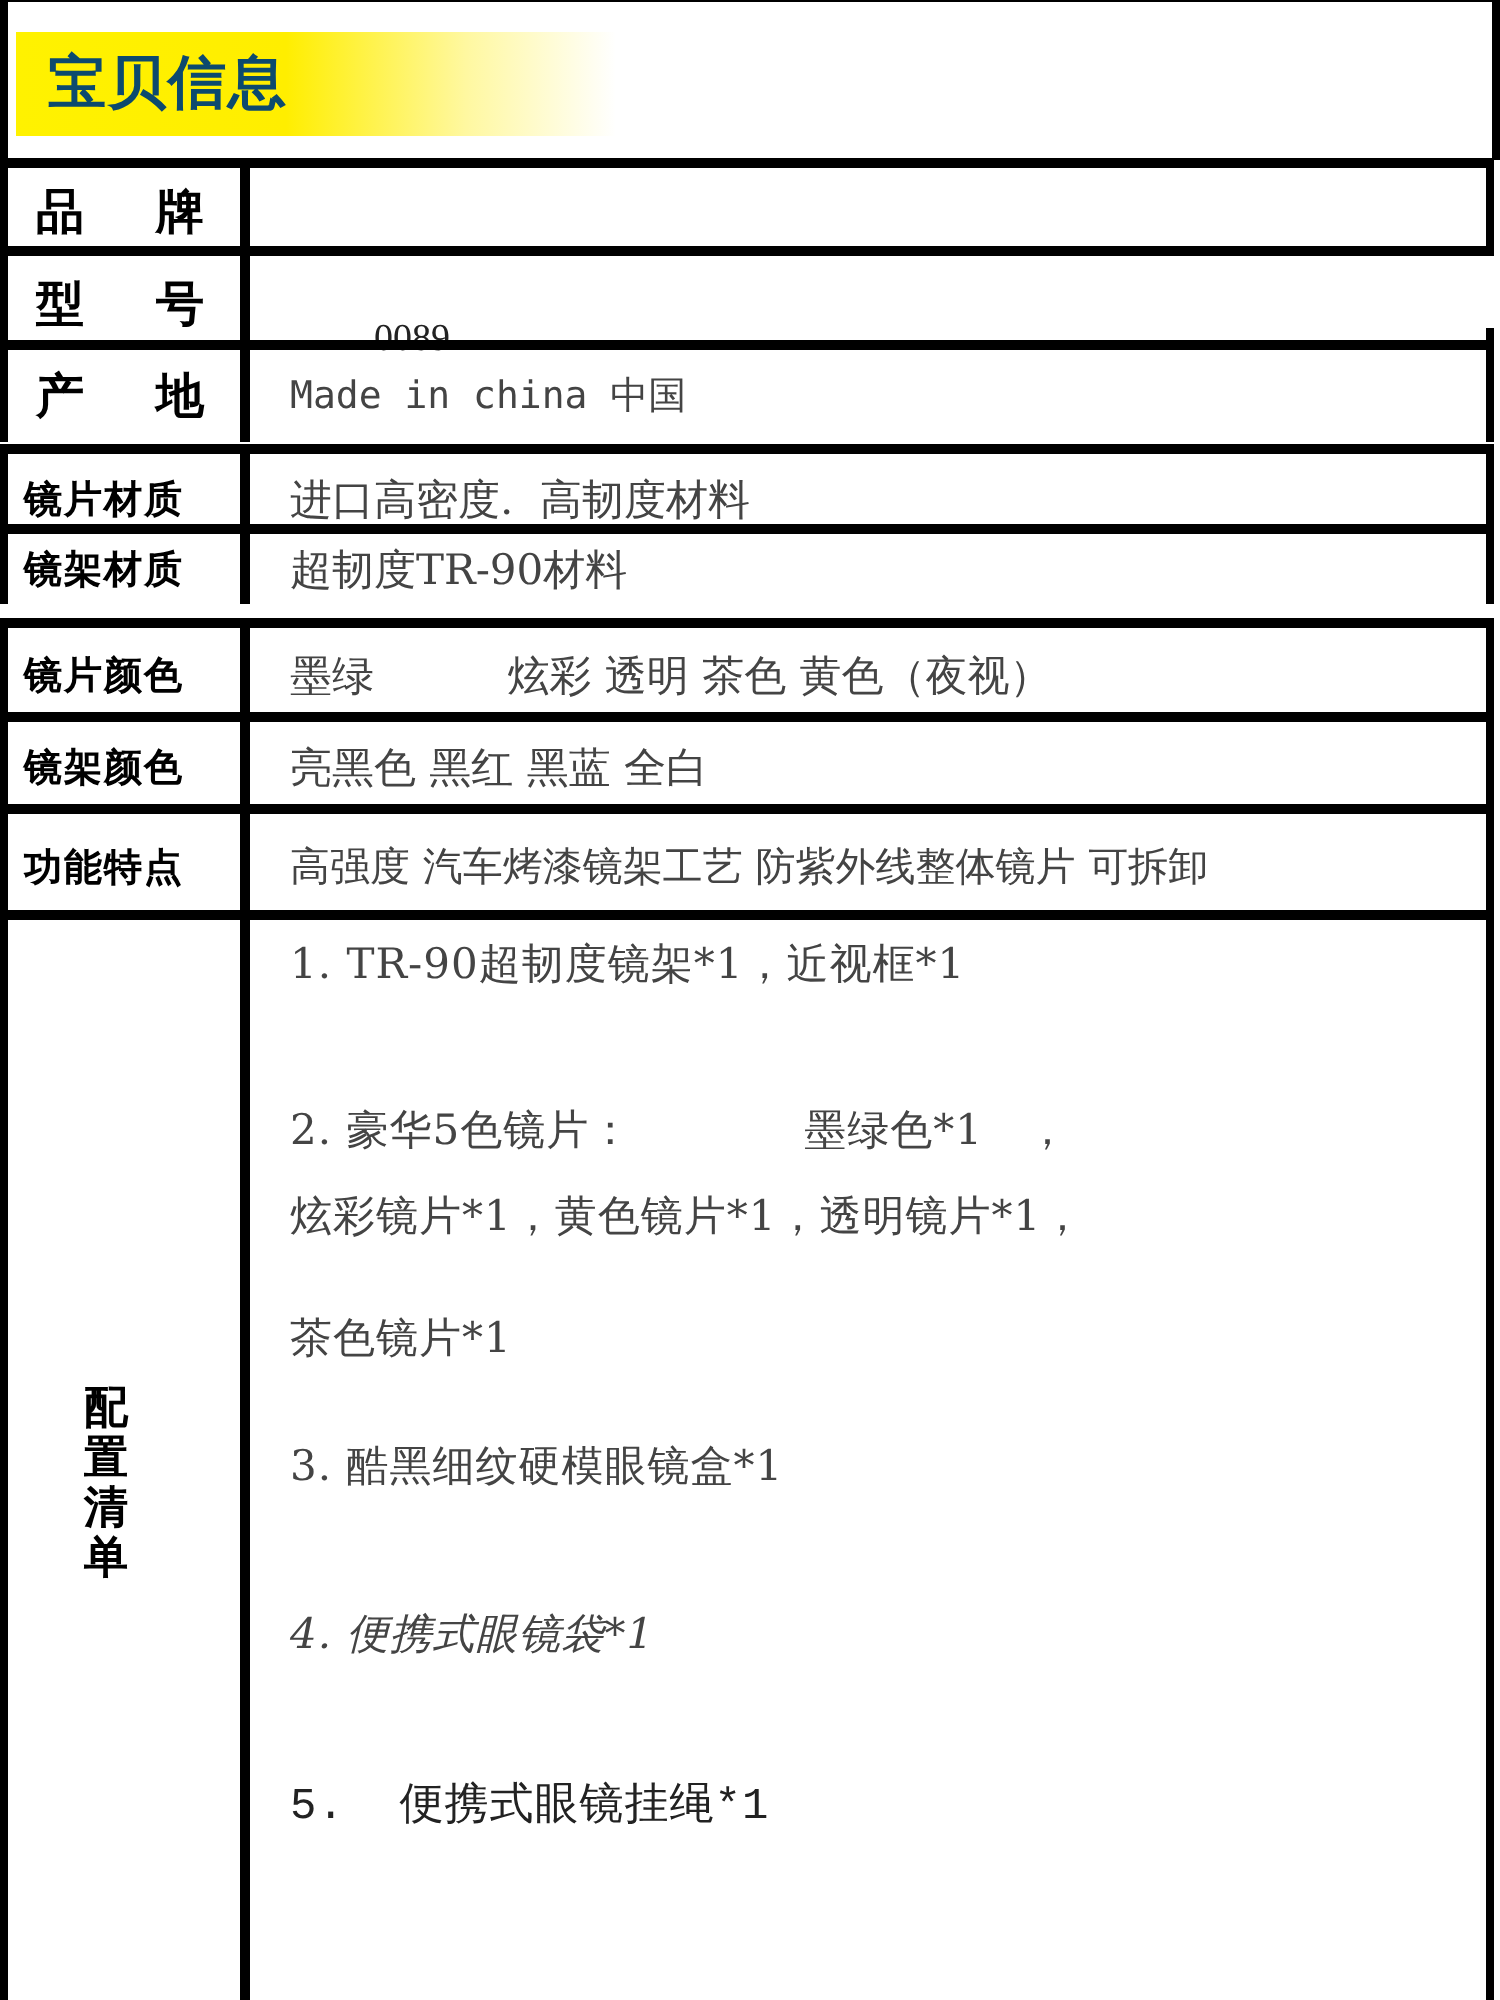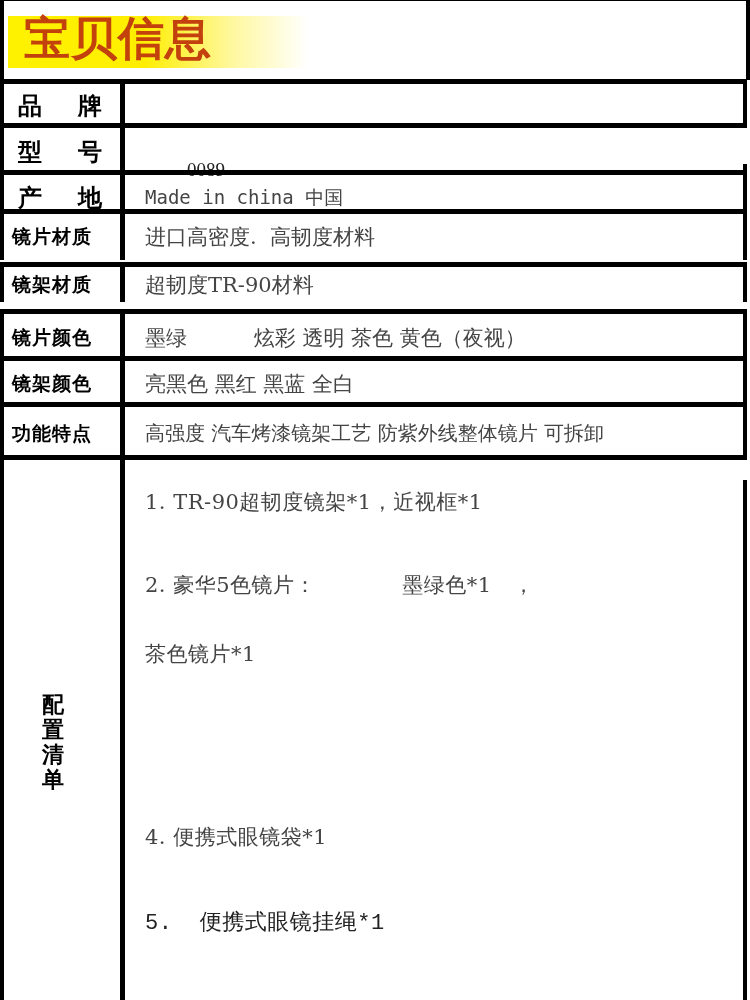--- a/index.html
+++ b/index.html
@@ -8,22 +8,22 @@
 
     .header-band {
       position: absolute; left: 0; top: 0; width: 750px; height: 80px; background: #fff;
       border-left: 4px solid #000; border-right: 4px solid #000; border-top: 1px solid #000;
     }
     .header-title-bar {
       position: absolute; left: 4px; top: 15px; width: 300px; height: 52px;
       background: linear-gradient(to right, #fff200 0%, #ffee00 45%, #fff8a0 75%, #ffffff 100%);
     }
     .header-title {
-      position: absolute; left: 20px; top: 20px; font-family: Liberation Mono, monospace;
-      font-weight: bold; font-size: 46px; color: #c2410c; letter-spacing: 1px; line-height: 42px;
+      position: absolute; left: 20px; top: 20px; font-family: Liberation Sans, sans-serif;
+      font-weight: bold; font-size: 29px; color: #0c4a6e; letter-spacing: 1px; line-height: 42px;
     }
 
     .table { position: absolute; left: 0; top: 79px; width: 747px; height: 921px; }
     .row { position: absolute; left: 0; width: 747px; border-top: 5px solid #000; }
     .cell-label {
       position: absolute; left: 0; top: 0; bottom: 0; width: 125px;
       border-left: 4px solid #000; border-right: 5px solid #000;
       display: flex; align-items: center; padding-left: 10px;
       font-family: "DejaVu Sans", "Liberation Sans", sans-serif; font-weight: bold; font-size: 24px; color: #000;
     }
@@ -41,21 +41,21 @@
     .config-row { position: absolute; left: 0; top: 376px; width: 747px; height: 545px; border-top: 5px solid #000; }
     .config-label {
       position: absolute; left: 0; top: 0; bottom: 0; width: 125px;
       border-left: 4px solid #000; border-right: 5px solid #000;
     }
     .config-label-text {
       position: absolute; left: 36px; top: 232px; width: 26px;
       font-size: 22px; font-weight: bold; line-height: 25px; color: #000; text-align: center;
       font-family: "DejaVu Serif", "Liberation Serif", serif;
     }
-    .config-value { position: absolute; left: 125px; top: 0; bottom: 0; right: 0; border-right: 4px solid #000; margin-top: 20px; }
+    .config-value { position: absolute; left: 125px; top: 0; bottom: 0; right: 0; border-right: 4px solid #000; }
     .cfg-line { position: absolute; left: 20px; font-size: 21px; color: #444; white-space: pre; letter-spacing: 0.5px; }
     .cfg-line.last { font-family: Liberation Mono, monospace; color: #222; font-size: 22px; }
   </style>
 </head>
 <body>
 
 <div class="header-band">
   <div class="header-title-bar"></div>
   <div class="header-title">宝贝信息</div>
 </div>
@@ -79,21 +79,21 @@
   </div>
 
   <div class="row" style="top:91px; height:51px;">
     <div class="cell-label spread">
       <span>产</span>
       <span>地</span>
     </div>
     <div class="cell-value mono">Made in china 中国</div>
   </div>
 
-  <div class="row" style="top:130px; height:51px;">
+  <div class="row" style="top:143px; height:51px;">
     <div class="cell-label small">镜片材质</div>
     <div class="cell-value" style="white-space:pre;">进口高密度.  高韧度材料</div>
   </div>
 
   <div class="row" style="top:183px; height:40px;">
     <div class="cell-label small">镜架材质</div>
     <div class="cell-value">超韧度TR-90材料</div>
   </div>
 
   <div class="row" style="top:230px; height:52px;padding-left:19px;">
@@ -116,19 +116,21 @@
       <div class="config-label-text">
         <div>配</div>
         <div>置</div>
         <div>清</div>
         <div>单</div>
       </div>
     </div>
     <div class="config-value">
       <div class="cfg-line" style="top:8px;">1. TR-90超韧度镜架*1，近视框*1</div>
       <div class="cfg-line" style="top:91px;">2. 豪华5色镜片：            墨绿色*1   ，</div>
-      <div class="cfg-line" style="top:160px;">茶色镜片*1</div>
-      <div class="cfg-line" style="top:343px;">4. 便携式眼镜袋*1</div>
+      <div class="cfg-line" style="top:134px;">炫彩镜片*1，黄色镜片*1，透明镜片*1，</div>
+      <div class="cfg-line" style="top:195px;">茶色镜片*1</div>
+      <div class="cfg-line" style="top:259px;">3. 酷黑细纹硬模眼镜盒*1</div>
+      <div class="cfg-line" style="top:343px;font-style:italic;">4. 便携式眼镜袋*1</div>
       <div class="cfg-line last" style="top:427px;">5.  便携式眼镜挂绳*1</div>
     </div>
   </div>
 
 </div>
 
 </body></html>

